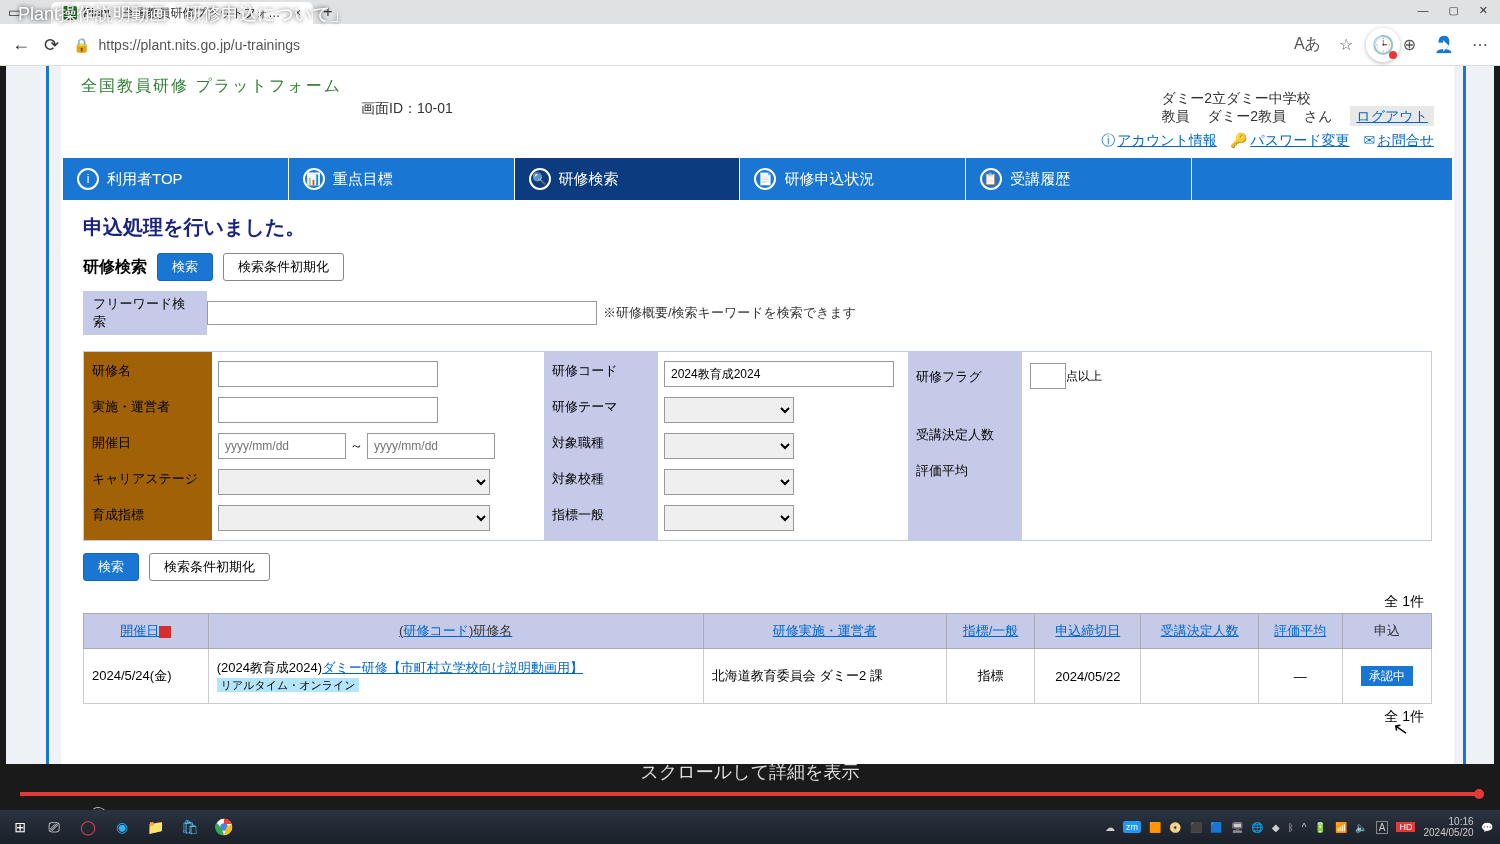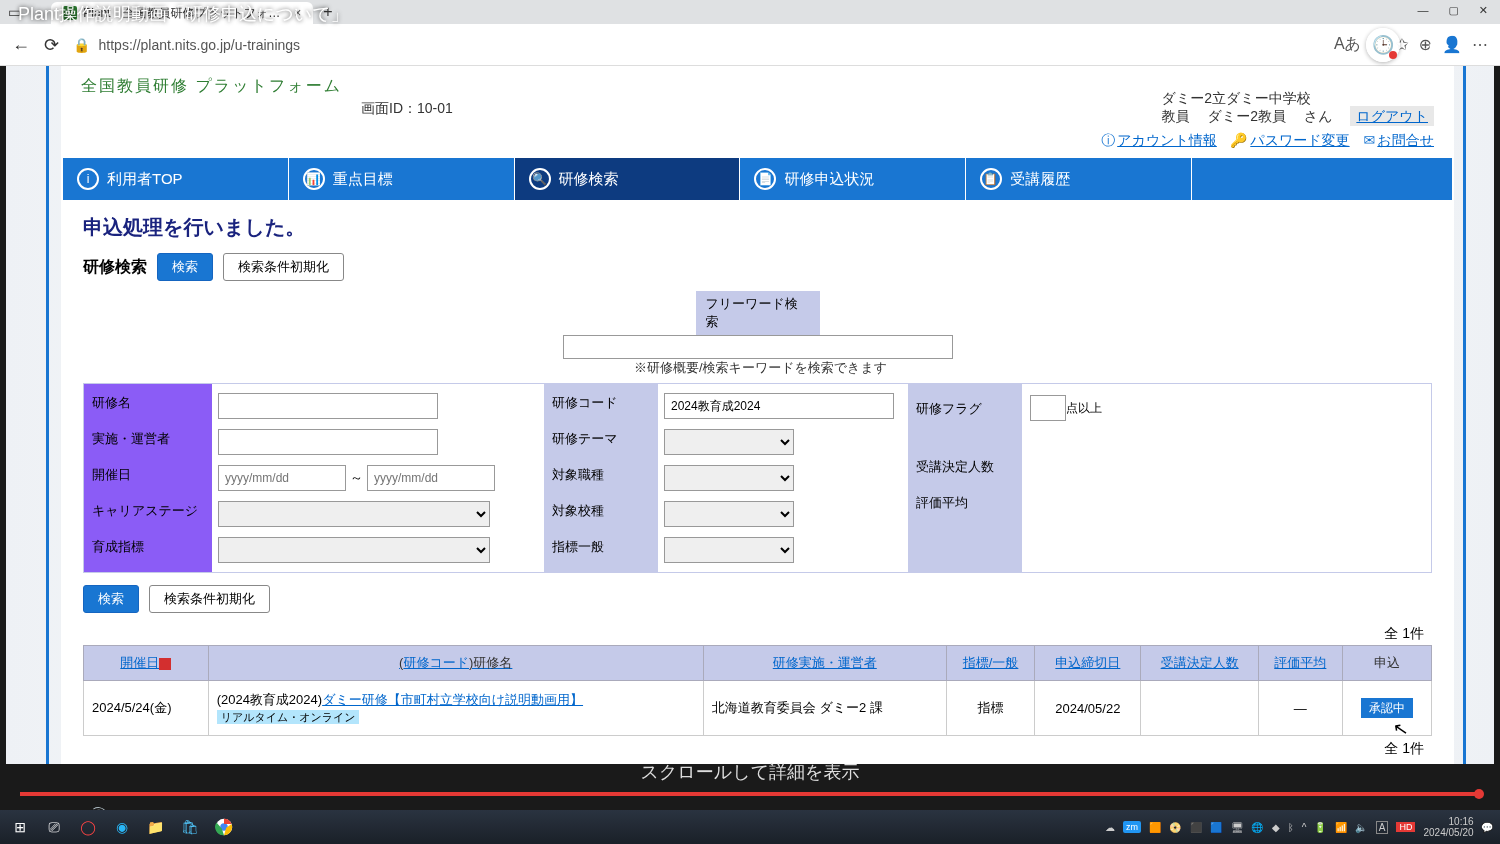--- a/index.html
+++ b/index.html
@@ -10,21 +10,21 @@
 .tab { background: #fff; border-radius: 6px 6px 0 0; padding: 3px 12px; display: flex; align-items: center; gap: 6px; font-size: 12px; margin-left: 30px; height: 22px; margin-top: 2px; }
 .tab-favicon { width: 14px; height: 14px; background: #2e7d32; color: #fff; font-size: 10px; display: flex; align-items: center; justify-content: center; border-radius: 2px; }
 .tab-close { margin-left: 8px; color: #555; cursor: pointer; }
 .window-controls { position: absolute; right: 0; top: 0; display: flex; gap: 20px; padding: 4px 12px; color: #333; }
 
 .video-title { position: absolute; top: 2px; left: 18px; color: #fff; font-size: 18px; z-index: 100; text-shadow: 0 0 4px rgba(0,0,0,0.8); }
 
 .toolbar { background: #fff; height: 42px; display: flex; align-items: center; padding: 0 12px; gap: 14px; border-bottom: 1px solid #ddd; }
 .nav-icon { font-size: 18px; color: #333; cursor: pointer; }
 .url-bar { flex: 1; display: flex; align-items: center; gap: 8px; color: #555; font-size: 14px; }
-.toolbar-right { display: flex; gap: 10px; align-items: center; color: #555; font-size: 16px; }
+.toolbar-right { display: flex; gap: 18px; align-items: center; color: #555; font-size: 16px; }
 
 
 .content-wrap { position: absolute; top: 66px; left: 6px; right: 6px; bottom: 80px; background: linear-gradient(to right, #eef1f5, #fff, #eef1f5); overflow: hidden; }
 .scroll-edge-left { position: absolute; left: 40px; top: 0; bottom: 0; width: 3px; background: #1976d2; z-index: 5; }
 .scroll-edge-right { position: absolute; right: 28px; top: 0; bottom: 0; width: 3px; background: #1976d2; z-index: 5; }
 .main-panel { position: absolute; left: 55px; right: 40px; top: 0; bottom: 0; background: #fff; padding: 10px 0 0 0; }
 
 
 .logo-row { display: flex; align-items: flex-start; padding: 0 20px; }
 .logo-block { width: 280px; }
@@ -46,28 +46,28 @@
 
 
 .body-inner { padding: 14px 22px; }
 .result-msg { color: #1a237e; font-size: 20px; font-weight: bold; margin-bottom: 12px; }
 .search-head { display: flex; align-items: center; gap: 10px; margin-bottom: 10px; }
 .search-head-label { font-size: 16px; font-weight: bold; }
 .btn { border: 1px solid #888; border-radius: 3px; padding: 4px 14px; font-size: 13px; cursor: pointer; background: #fff; }
 .btn-primary { background: #1976d2; color: #fff; border-color: #1565c0; }
 
 
-.freeword-row { display: flex; align-items: center; margin-bottom: 6px; flex-direction: column; }
+.freeword-row { display: flex; align-items: center; margin-bottom: 16px; }
 .freeword-label { background: #c5cae9; padding: 4px 10px; font-size: 13px; width: 124px; }
 .freeword-input { border: 1px solid #999; height: 24px; width: 390px; }
 .freeword-hint { font-size: 13px; color: #333; margin-left: 6px; }
 
 
 .form-grid { display: flex; border: 1px solid #c5cae9; font-size: 13px; }
-.form-col-labels { background: #8b5cf6; width: 128px; }
+.form-col-labels { background: #a16207; width: 128px; }
 .form-col-labels div { padding: 10px 8px; height: 36px; }
 .form-col-inputs { width: 332px; padding: 4px 6px; }
 .form-col-labels2 { background: #c5cae9; width: 114px; }
 .form-col-labels2 div { padding: 10px 8px; height: 36px; }
 .form-col-inputs2 { width: 250px; padding: 4px 6px; }
 .form-col-labels3 { background: #c5cae9; width: 114px; }
 .form-col-labels3 div { padding: 16px 8px; }
 .form-col-inputs3 { flex: 1; padding: 6px 8px; font-size: 12px; }
 .f-input { border: 1px solid #999; height: 26px; padding: 2px 6px; font-size: 12px; margin: 4px 0; }
 .f-select { width: 272px; }

